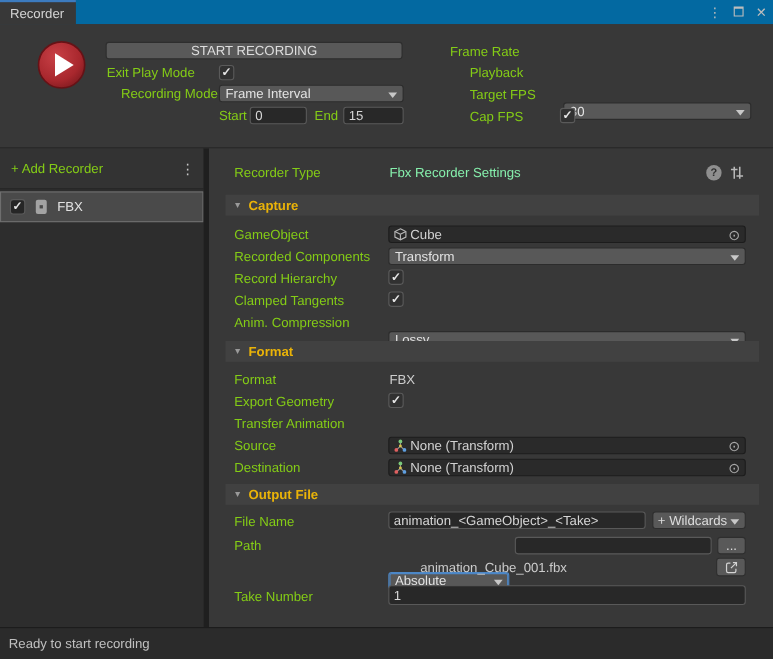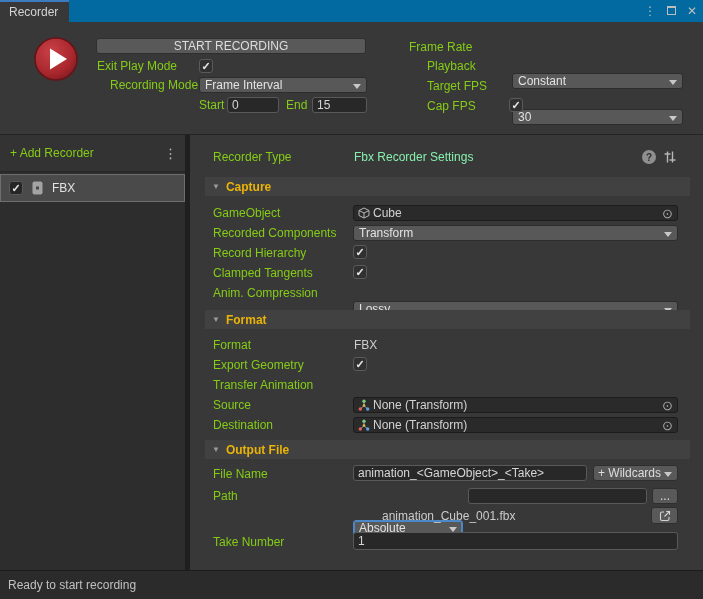--- a/index.html
+++ b/index.html
@@ -142,24 +142,20 @@
     </div>
     <input class="abs tf" style="left: 312px; top: 75px; width: 55px;" value="15">
 
     <div class="row" style="left:409px; top:17px;">
       <span class="lbl">Frame Rate</span>
     </div>
 
     <div class="row" style="left:427px; top:36px;">
       <span class="lbl">Playback</span>
     </div>
-    <div class="abs popup" style="left:512px; top:35px; width:171px;">
-      <span>Constant</span>
-      <span class="arrow"></span>
-    </div>
 
     <div class="row" style="left:427px; top:56px;">
       <span class="lbl">Target FPS</span>
     </div>
     <div class="abs popup" style="left:512px; top:55px; width:171px;">
       <span>30</span>
       <span class="arrow"></span>
     </div>
 
     <div class="row" style="left:427px; top:76px;">

